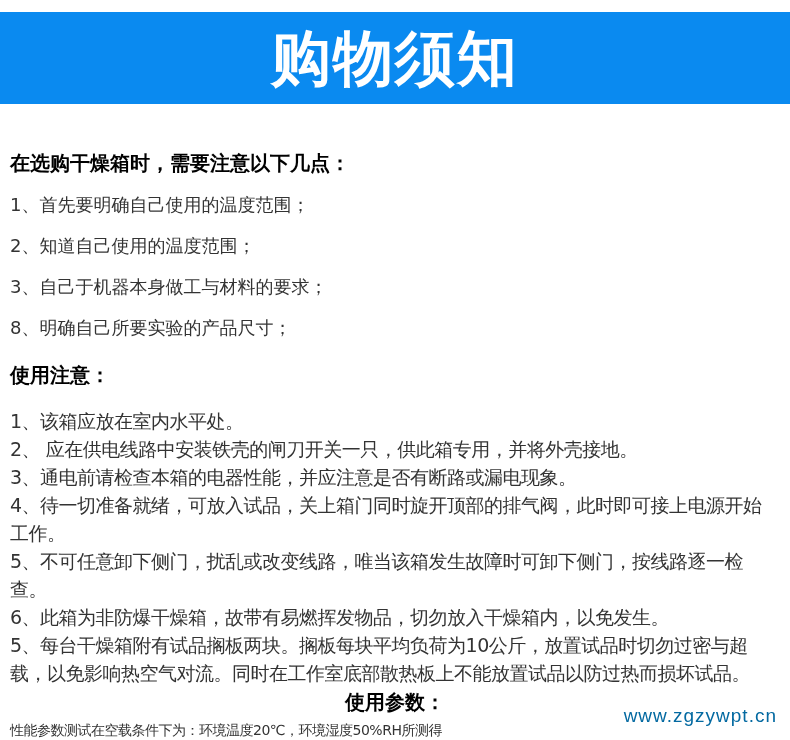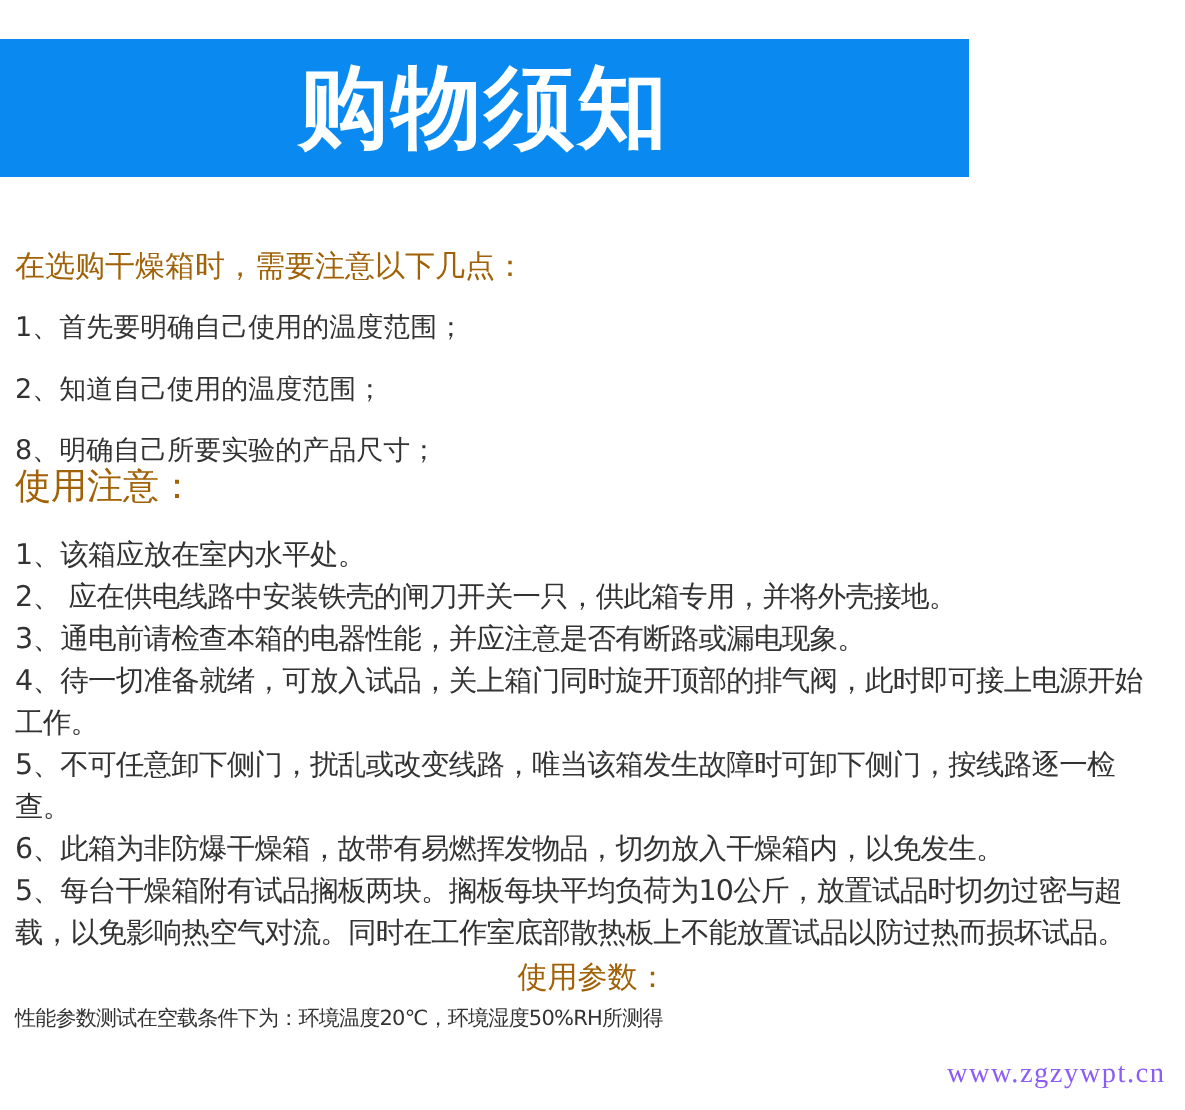--- a/index.html
+++ b/index.html
@@ -9,58 +9,59 @@
     background: #ffffff;
   }
   body {
     width: 790px;
     height: 740px;
     position: relative;
     overflow: hidden;
     font-family: "DejaVu Sans", "Liberation Sans", sans-serif;
   }
   .banner {
-    margin-top: 26px;
+    margin-top: 12px;
     height: 92px;
-    width: 646px;
+    width: 790px;
     background: #0a8af0;
     display: flex;
     align-items: center;
     justify-content: center;
   }
   .banner h1 {
     margin: 0;
     color: #ffffff;
     font-size: 60px;
     line-height: 60px;
     font-weight: bold;
     letter-spacing: 2px;
   }
   .content {
     padding: 0 10px;
     color: #333333;
   }
   h2.section-heading {
-    color: #a16207;
-    font-weight: normal;
+    color: #000000;
+    font-weight: bold;
     margin: 0;
   }
   .sec1 h2.section-heading {
     margin-top: 47px;
     font-size: 20px;
     line-height: 24px;
   }
   .sec1 p.item {
     margin: 19px 0 0 0;
     font-size: 18px;
     line-height: 22px;
     letter-spacing: 0;
   }
   .sec2 h2.section-heading {
-    font-size: 24px;
+    margin-top: 24px;
+    font-size: 20px;
     line-height: 24px;
   }
   .sec2 p.item {
     margin: 0;
     font-size: 19px;
     line-height: 28px;
     letter-spacing: -0.5px;
   }
   .sec2 p.item:first-of-type {
     margin-top: 20px;
@@ -74,39 +75,40 @@
   .sec3 p.item {
     margin: 2px 0 0 0;
     font-size: 14px;
     line-height: 28px;
     letter-spacing: -0.5px;
   }
   .watermark {
     position: absolute;
     right: 13px;
     bottom: 13px;
-    color: #8b5cf6;
-    font-family: Liberation Serif, serif;
+    color: #0369a1;
+    font-family: Liberation Sans, sans-serif;
     font-size: 19px;
     letter-spacing: 1px;
   }
 </style>
 </head>
 <body>
 
 <div class="banner">
   <h1>购物须知</h1>
 </div>
 
 <div class="content">
 
   <section class="sec1">
     <h2 class="section-heading">在选购干燥箱时，需要注意以下几点：</h2>
     <p class="item">1、首先要明确自己使用的温度范围；</p>
     <p class="item">2、知道自己使用的温度范围；</p>
+    <p class="item">3、自己于机器本身做工与材料的要求；</p>
     <p class="item">8、明确自己所要实验的产品尺寸；</p>
   </section>
 
   <section class="sec2">
     <h2 class="section-heading">使用注意：</h2>
     <p class="item">1、该箱应放在室内水平处。</p>
     <p class="item">2、 应在供电线路中安装铁壳的闸刀开关一只，供此箱专用，并将外壳接地。</p>
     <p class="item">3、通电前请检查本箱的电器性能，并应注意是否有断路或漏电现象。</p>
     <p class="item">4、待一切准备就绪，可放入试品，关上箱门同时旋开顶部的排气阀，此时即可接上电源开始工作。</p>
     <p class="item">5、不可任意卸下侧门，扰乱或改变线路，唯当该箱发生故障时可卸下侧门，按线路逐一检查。</p>

